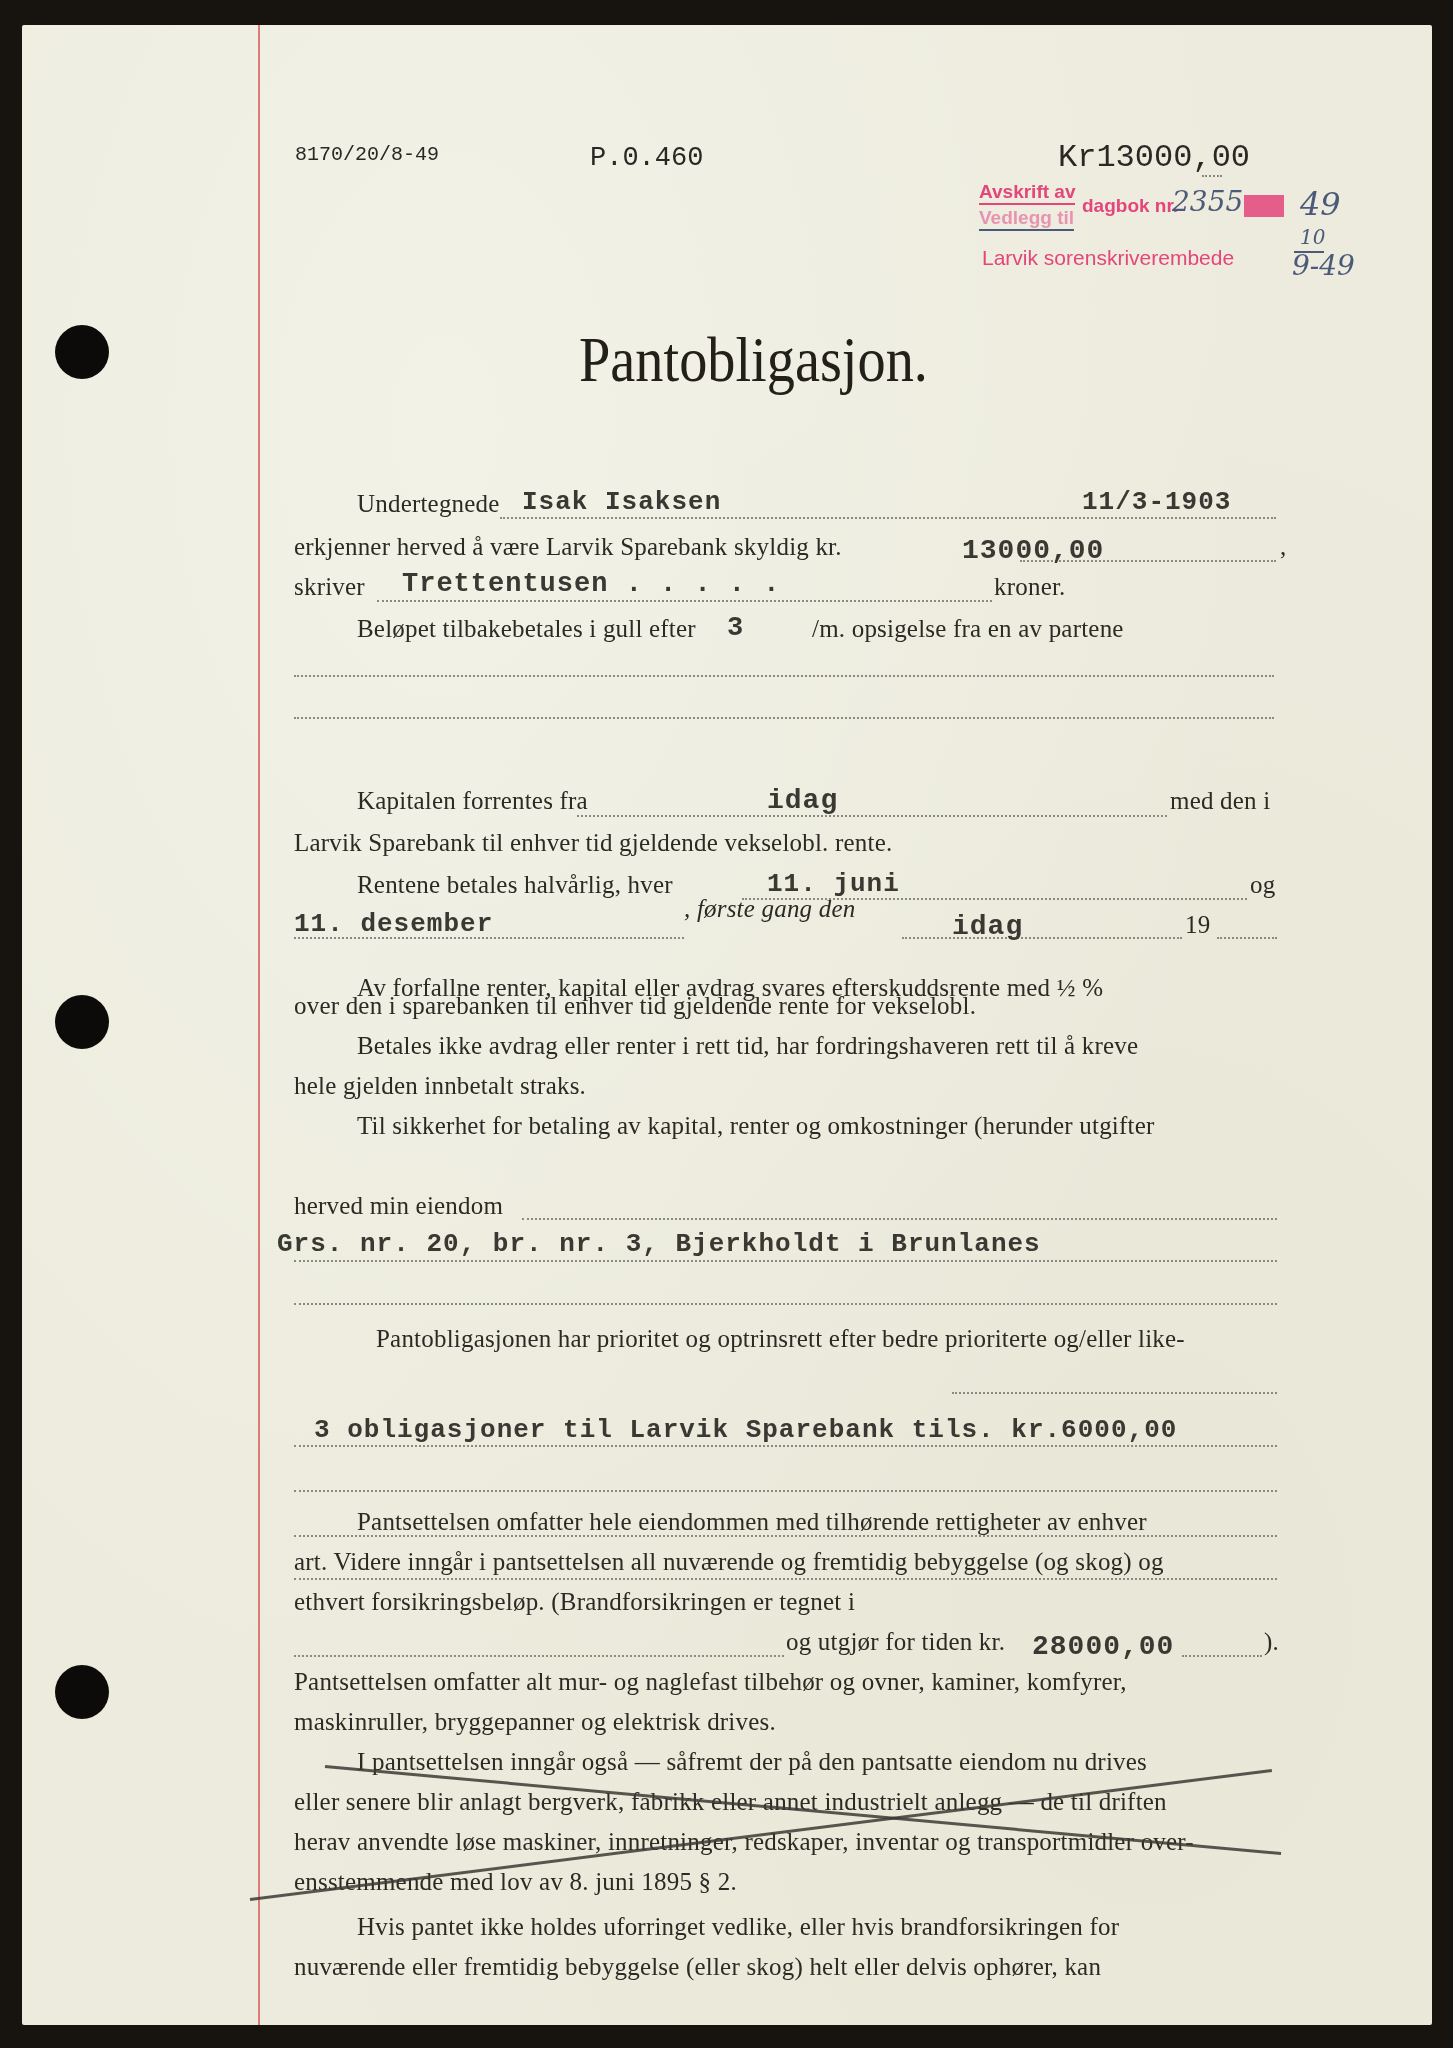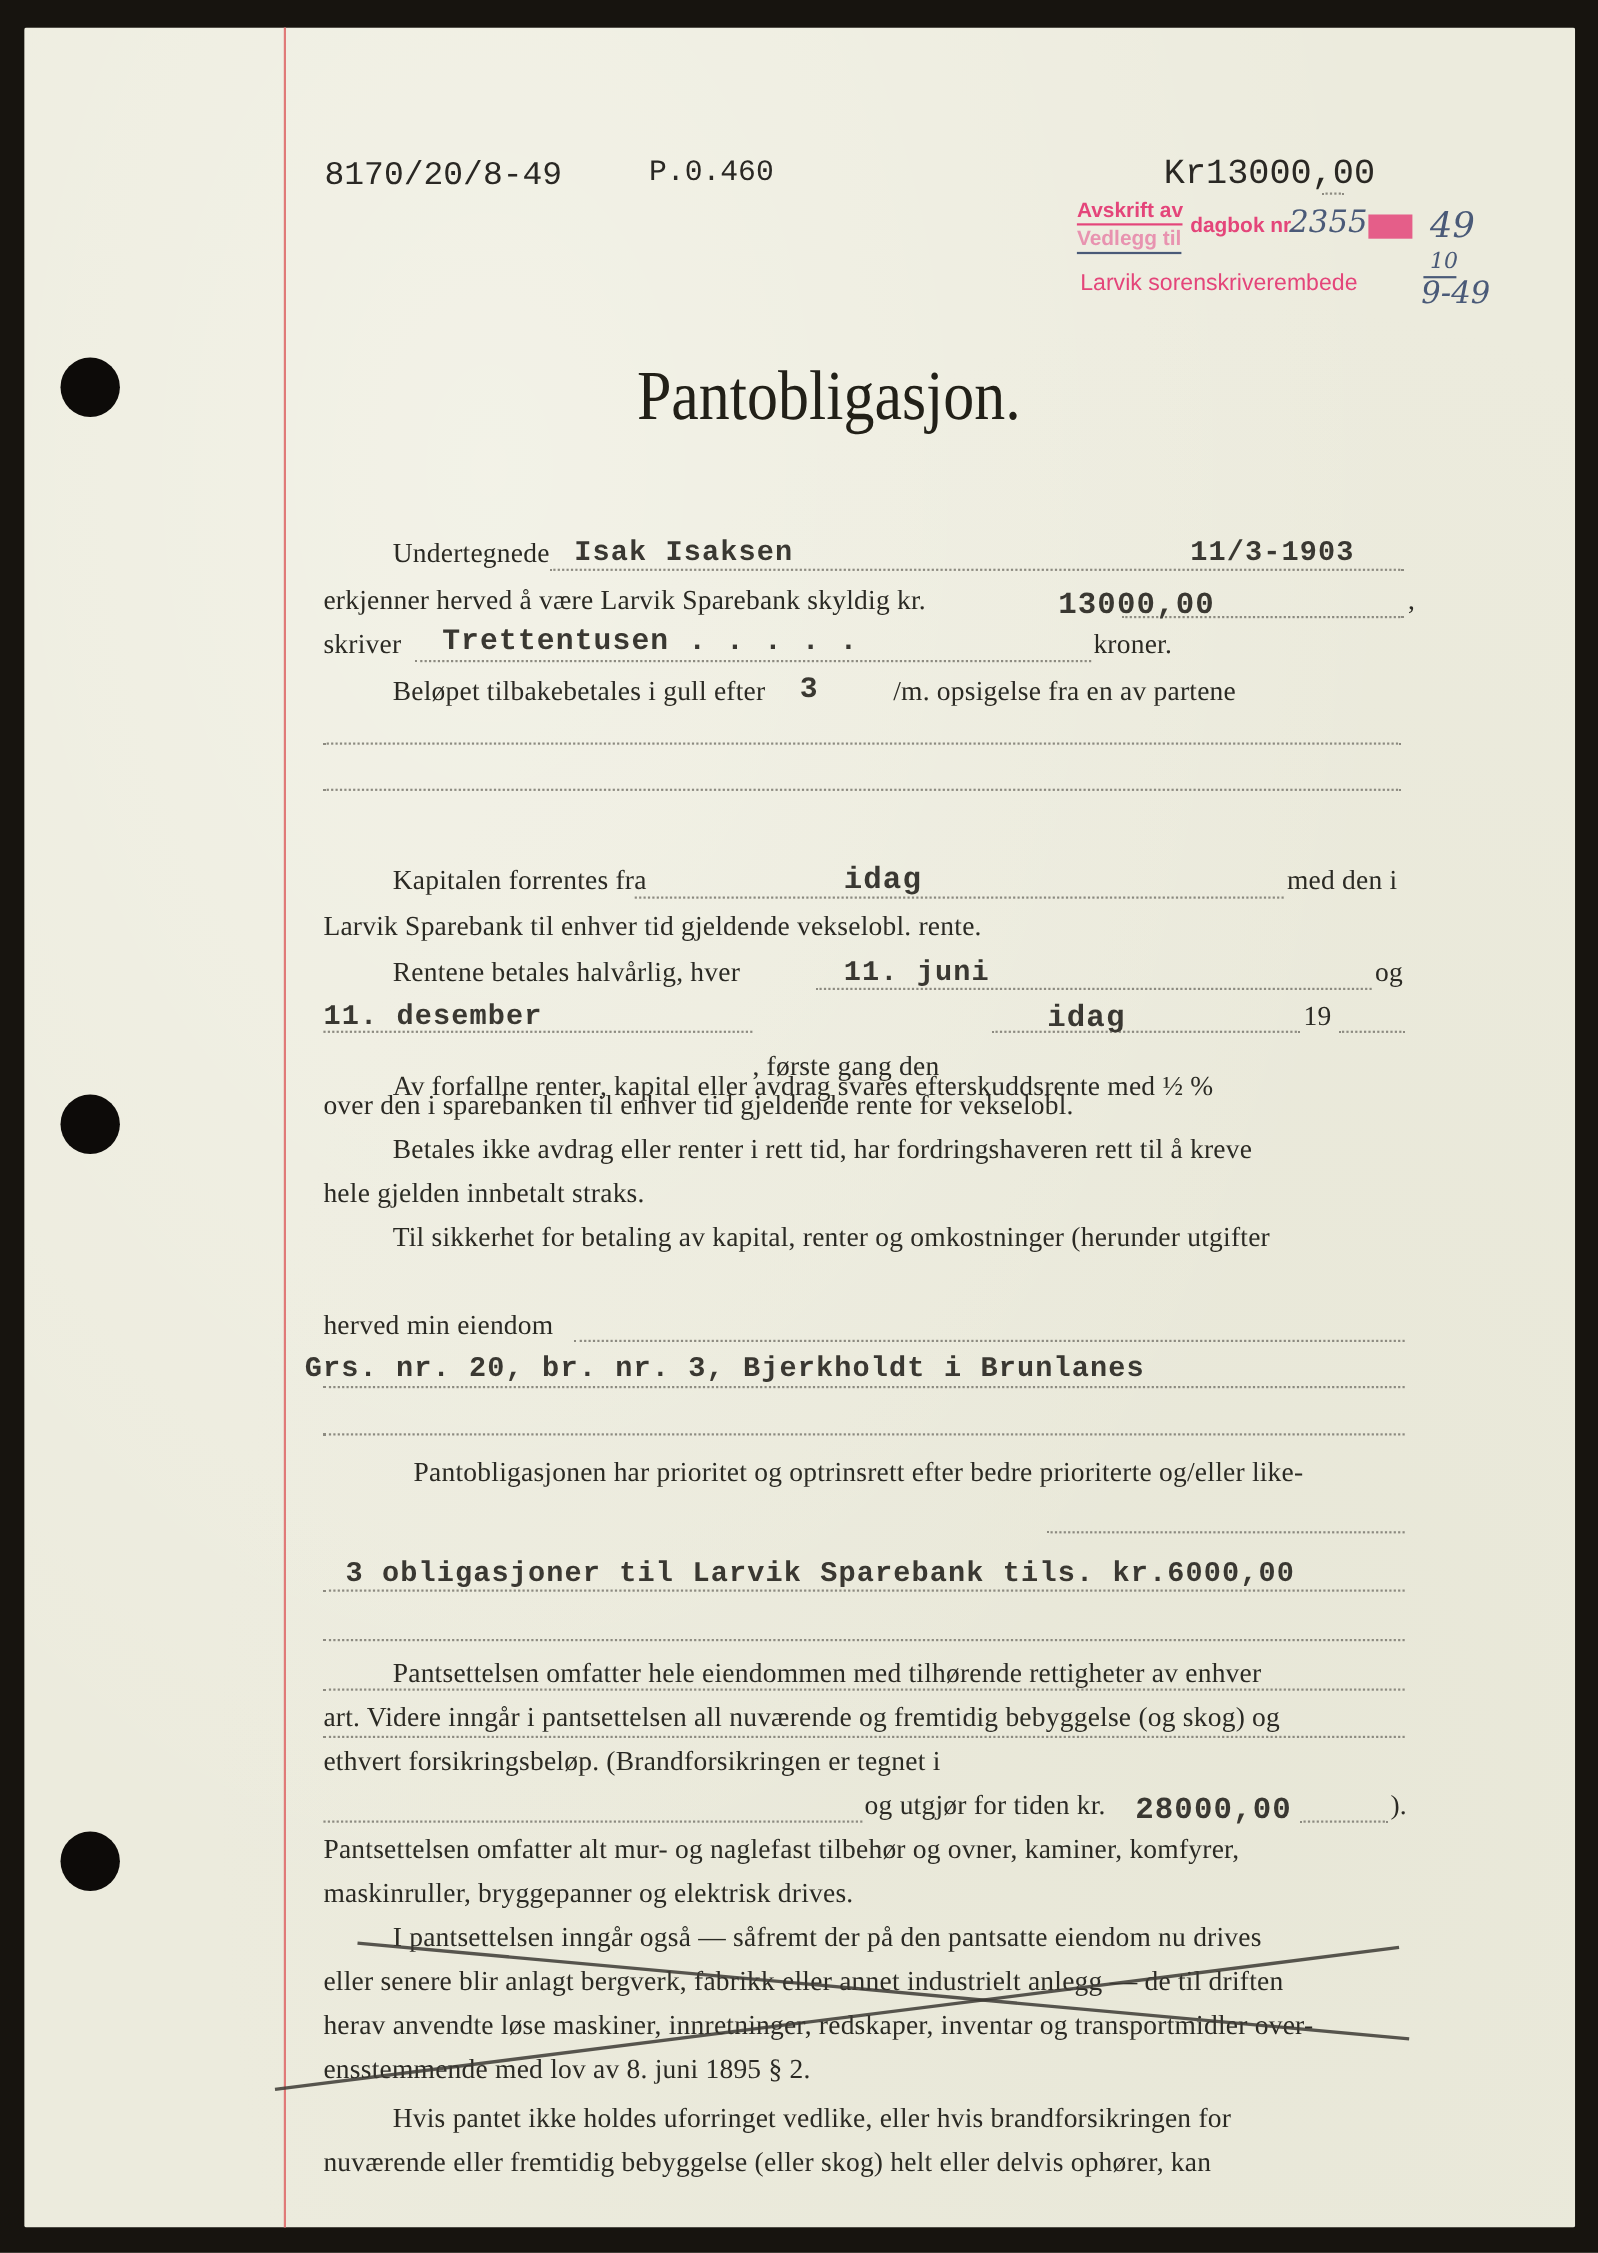--- a/index.html
+++ b/index.html
@@ -48,21 +48,21 @@
 </head>
 <body>
 
 <div class="page">
   <div class="margin-line"></div>
 
   <div class="punch-hole" style="top:300px;"></div>
   <div class="punch-hole" style="top:970px;"></div>
   <div class="punch-hole" style="top:1640px;"></div>
 
-  <div class="abs mono" style="left:273px; top:118px; font-size:30px;">8170/20/8-49</div>
+  <div class="abs mono" style="left:273px; top:118px; font-size:20px;">8170/20/8-49</div>
   <div class="abs mono" style="left:568px; top:118px; font-size:27px;">P.0.460</div>
   <div class="abs mono" style="left:1036px; top:114px; font-size:32px;">Kr13000,00</div>
   <div class="dots" style="left:1180px; top:150px; width:20px;"></div>
 
   <div>
     <div class="abs stamp" style="left:957px; top:156px; font-size:19px; border-bottom:2px solid #e4457a;">Avskrift av</div>
     <div class="abs stamp" style="left:957px; top:182px; font-size:19px; border-bottom:2px solid #4a5a78; color:#e893b0;">Vedlegg til</div>
     <div class="abs stamp" style="left:1060px; top:170px; font-size:19px;">dagbok nr.</div>
     <div class="abs hand" style="left:1150px; top:160px; font-size:28px;">2355</div>
     <div class="abs" style="left:1222px; top:170px; width:40px; height:22px; background:#e4457a; opacity:0.85;"></div>
@@ -104,21 +104,21 @@
 
   <div class="abs serif body-text" style="left:272px; top:804px;">Larvik Sparebank til enhver tid gjeldende vekselobl. rente.</div>
 
   <div class="abs serif body-text" style="left:335px; top:846px;">Rentene betales halvårlig, hver</div>
   <div class="dots" style="left:720px; top:873px; width:505px;"></div>
   <div class="abs typed" style="left:745px; top:844px; font-size:26px;">11. juni</div>
   <div class="abs serif body-text" style="left:1228px; top:846px;">og</div>
 
   <div class="abs typed" style="left:272px; top:884px; font-size:26px;">11. desember</div>
   <div class="dots" style="left:272px; top:912px; width:390px;"></div>
-  <div class="abs serif body-text" style="left:662px; top:931px;">, første gang den</div>
+  <div class="abs serif body-text" style="left:662px; top:870px;font-style:italic;">, første gang den</div>
   <div class="dots" style="left:880px; top:912px; width:280px;"></div>
   <div class="abs typed" style="left:930px; top:886px; font-size:28px;">idag</div>
   <div class="abs serif body-text" style="left:1163px; top:886px;">19</div>
   <div class="dots" style="left:1195px; top:912px; width:60px;"></div>
 
   <div class="abs serif body-text" style="left:335px; top:949px; width:920px;">Av forfallne renter, kapital eller avdrag svares efterskuddsrente med ½ %</div>
   <div class="abs serif body-text" style="left:272px; top:967px;">over den i sparebanken til enhver tid gjeldende rente for vekselobl.</div>
   <div class="abs serif body-text" style="left:335px; top:1007px;">Betales ikke avdrag eller renter i rett tid, har fordringshaveren rett til å kreve</div>
   <div class="abs serif body-text" style="left:272px; top:1047px;">hele gjelden innbetalt straks.</div>
   <div class="abs serif body-text" style="left:335px; top:1087px;">Til sikkerhet for betaling av kapital, renter og omkostninger (herunder utgifter</div>

